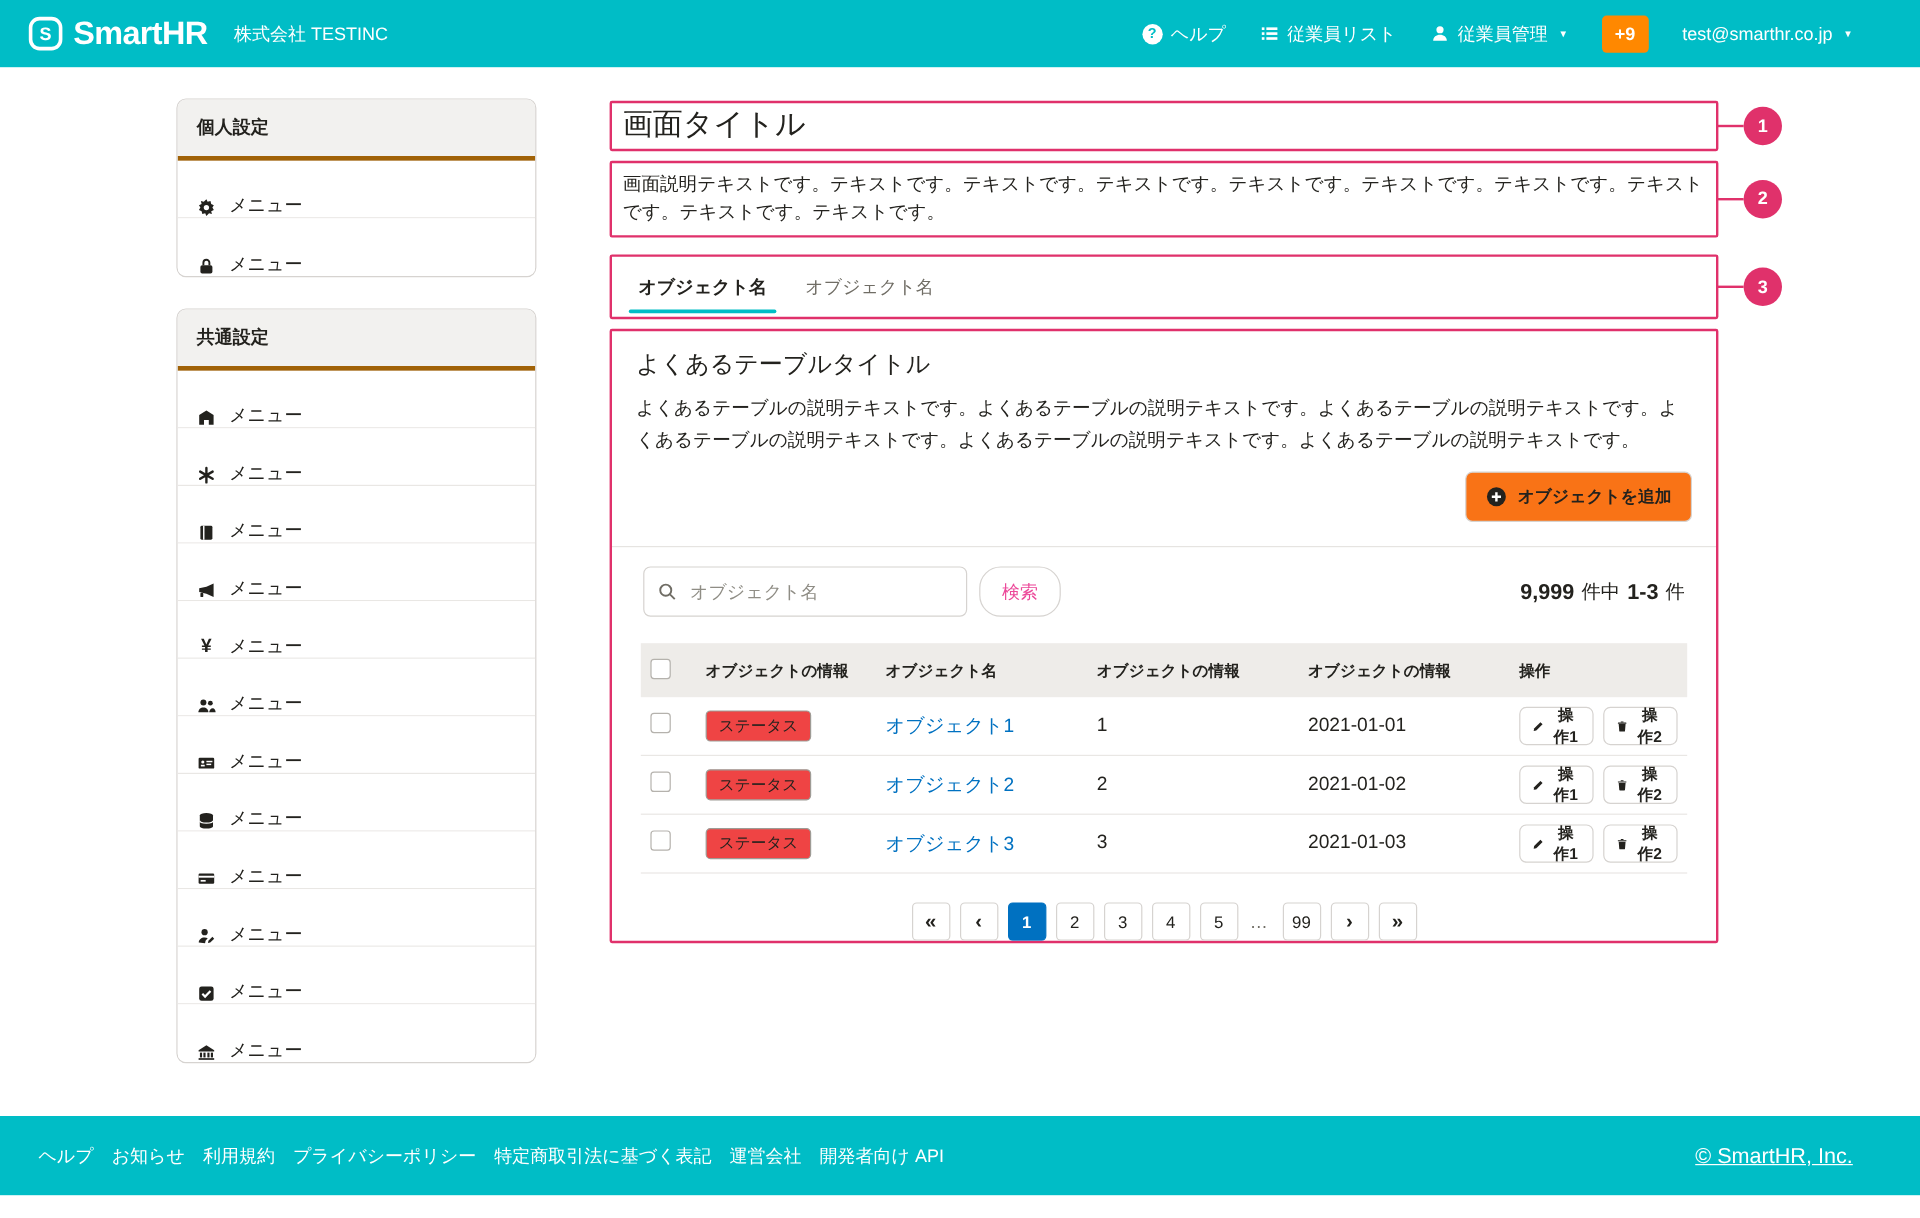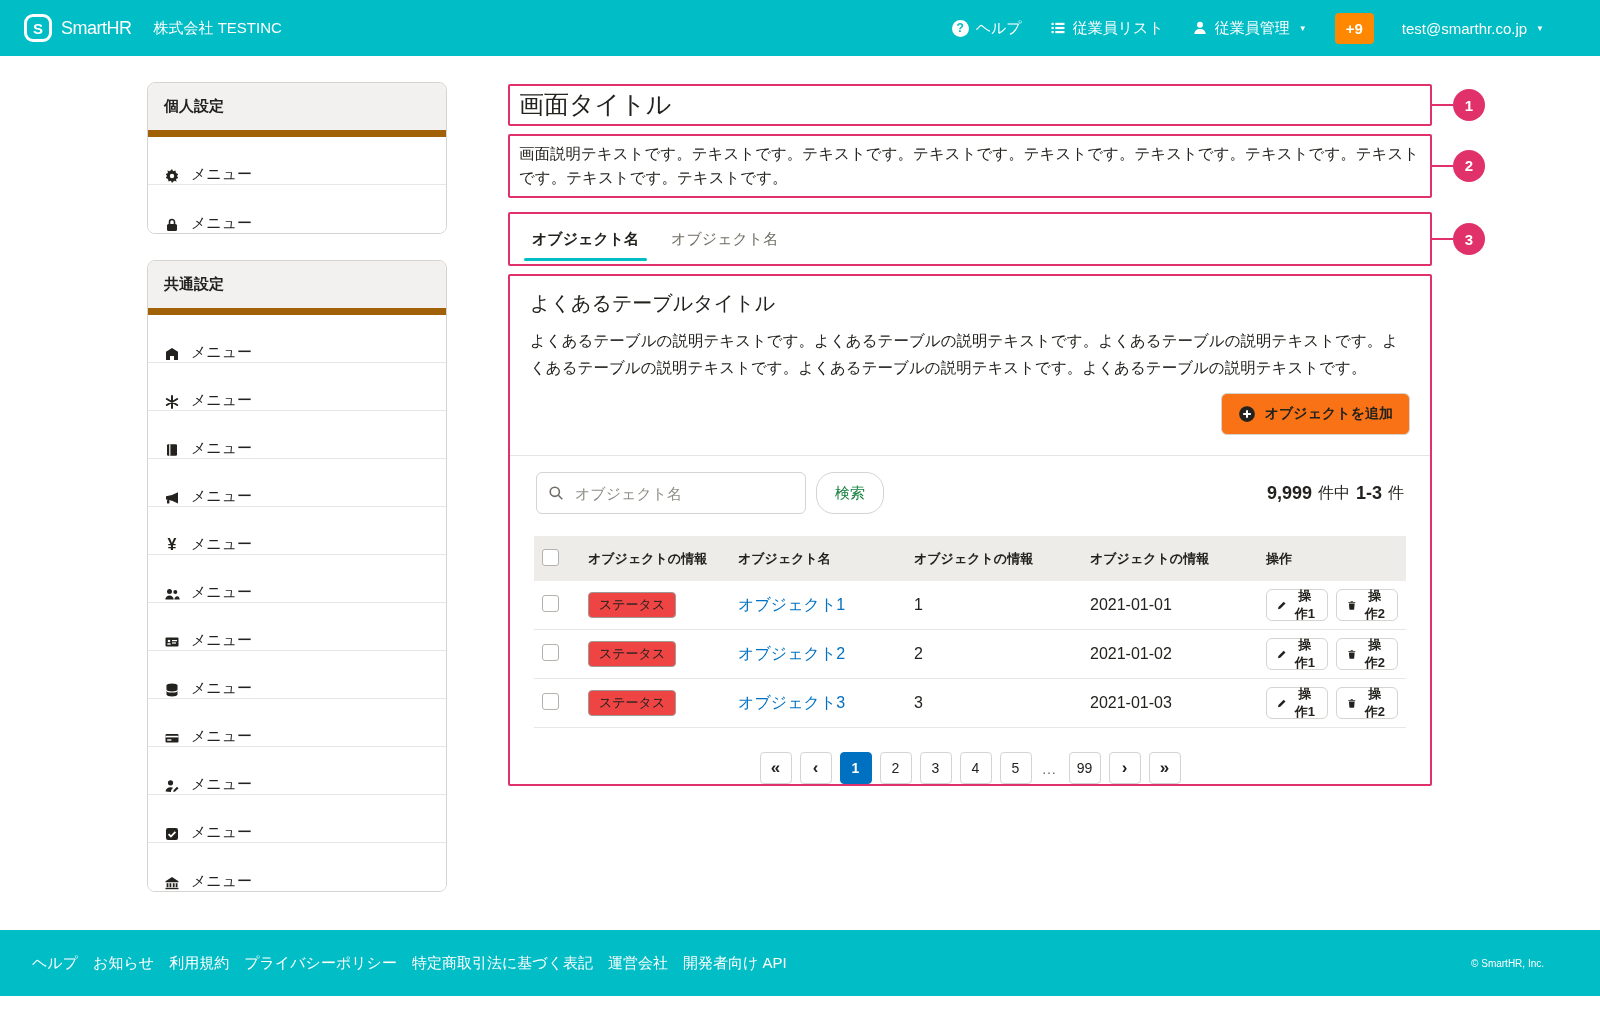--- a/index.html
+++ b/index.html
@@ -25,21 +25,21 @@
     background: var(--teal); color:#fff;
     display:flex; align-items:center; gap:16px;
     padding: 0 56px 0 24px;
   }
   .logo { display:flex; align-items:center; gap:9px; cursor:pointer; }
   .logo-mark {
     width:28px; height:28px; border:3px solid #fff; border-radius:9px;
     display:flex; align-items:center; justify-content:center;
     font-weight:bold; font-size:15px;
   }
-  .logo-text { font-size:18px; font-weight:normal; letter-spacing:-0.5px; }
+  .logo-text { font-size:27px; font-weight:bold; letter-spacing:-0.5px; }
   .company { font-size:15px; margin-left:6px; }
   .hnav { margin-left:auto; display:flex; align-items:center; gap:28px; font-size:15px; }
   .hnav-item { display:flex; align-items:center; gap:7px; cursor:pointer; white-space:nowrap; }
   .help-ic {
     width:17px; height:17px; border-radius:50%; background:#fff; color:var(--teal);
     font-weight:bold; font-size:12px; display:flex; align-items:center; justify-content:center;
   }
   .caret { font-size:8px; margin-left:2px; }
   .notif-badge {
     background:#ff8800; color:#fff; font-weight:bold; font-size:15px;
@@ -47,21 +47,21 @@
   }
 
   
   .sidebar { position:absolute; top:82px; left:147px; width:300px; }
   .side-card {
     border:1px solid var(--border); border-radius:8px; background:#fff;
     overflow:hidden; margin-bottom:26px;
   }
   .side-head {
     background:#f2f1ef; padding:14px 16px; font-weight:bold; font-size:15px;
-    border-bottom:7px solid #a16207;
+    border-bottom:4px solid #a16207;
   }
   .menu-item {
     display:flex; align-items:flex-end; gap:11px; padding:0 16px; height:48px;
     font-size:15px; background:#fff; border-bottom:1px solid var(--border-light); cursor:pointer;
   }
   .menu-item:last-child { border-bottom:none; }
   .menu-item svg, .menu-item .yen-ic { flex:0 0 auto; }
   .yen-ic { font-size:16px; font-weight:bold; width:16px; text-align:center; }
 
   
@@ -108,21 +108,21 @@
   .search-wrap { position:relative; }
   .search-wrap svg { position:absolute; left:12px; top:13px; }
   .search-input {
     width:270px; height:42px; border:1px solid var(--border); border-radius:6px;
     padding:0 12px 0 38px; font-size:15px; color:#23221e; background:#fff;
     font-family:inherit;
   }
   .search-input::placeholder { color:#8f8d85; }
   .search-btn {
     height:42px; border:1px solid var(--border); border-radius:18px; background:#fff;
-    font-size:15px; padding:0 18px; margin-left:10px; cursor:pointer; color:#15803d;
+    font-size:15px; padding:0 18px; margin-left:10px; cursor:pointer; color:#ec4899;
     font-family:inherit;
   }
   .count { margin-left:auto; font-size:16px; display:flex; align-items:flex-start; gap:6px; }
   .count b { font-size:18px; }
 
   .tbl { margin:0 4px; }
   .thead, .trow {
     display:grid; grid-template-columns:46px 150px 176px 176px 176px 1fr;
     align-items:center;
   }
@@ -155,21 +155,21 @@
   .page-btn.active { background:var(--link); border-color:var(--link); color:#fff; font-weight:bold; }
   .page-ellipsis { color:var(--gray-text); letter-spacing:2px; font-size:15px; padding:0 2px; }
 
   
   .app-footer {
     position:absolute; top:930px; left:0; width:100%; height:66px;
     background:var(--teal); color:#fff; display:flex; align-items:center;
     gap:15px; padding:0 56px 0 32px; font-size:15px;
   }
   .foot-link { cursor:pointer; white-space:nowrap; }
-  .copyright { margin-left:auto; font-size:10px; }
+  .copyright { margin-left:auto; font-size:18px;text-decoration:underline; }
 </style>
 </head>
 <body>
 
 <header class="app-header">
   <div class="logo">
     <span class="logo-mark">S</span>
     <span class="logo-text">SmartHR</span>
   </div>
   <span class="company">株式会社 TESTINC</span>

